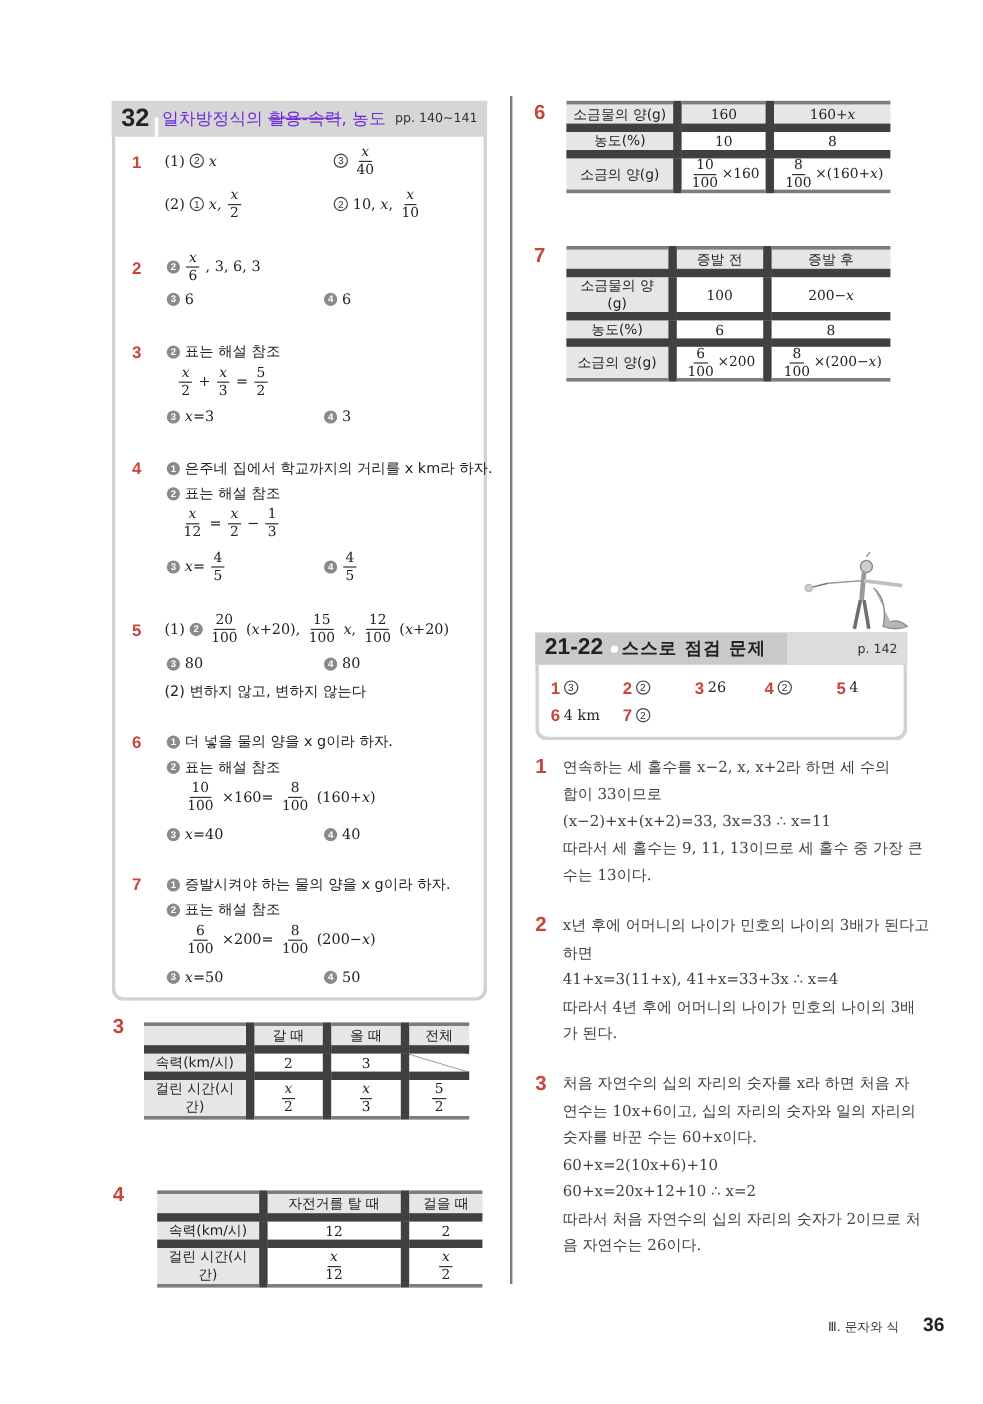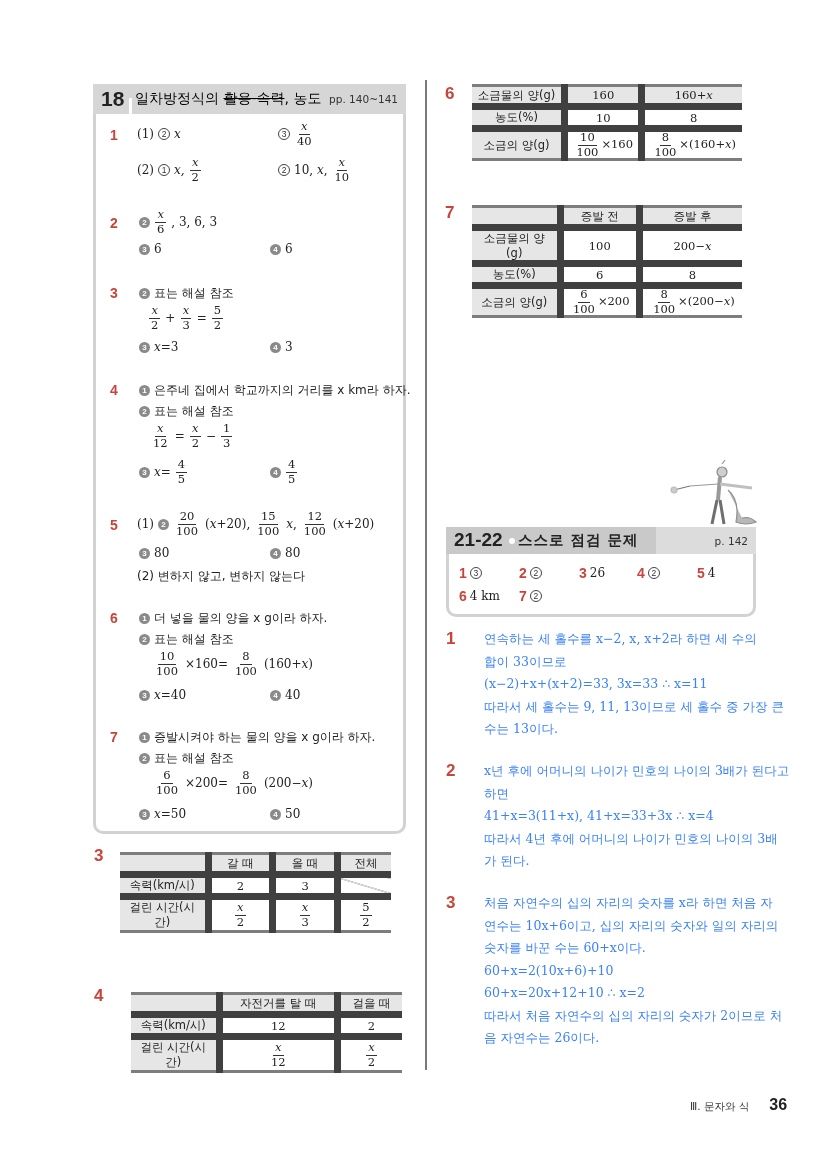--- a/index.html
+++ b/index.html
@@ -6,21 +6,21 @@
   html, body { width: 819px; height: 1170px; background: #ffffff; overflow: hidden; }
   body { position: relative; font-family: "DejaVu Sans", sans-serif; color: #222; font-size: 12px; }
   .serif { font-family: "DejaVu Serif", serif; }
   .it { font-family: "DejaVu Serif", serif; font-style: italic; }
   .red { color: #c8453b; font-weight: bold; font-family: "Liberation Sans", sans-serif; }
 
   
   .box22 { position: absolute; left: 93px; top: 84px; width: 313px; height: 750px; border: 3px solid #d2d2d2; border-top: none; border-radius: 0 0 10px 10px; }
   .box22-head { position: absolute; left: 93px; top: 84px; width: 313px; height: 30px; background: #d6d6d6; }
   .box22-num { position: absolute; left: 8px; top: 3px; font-size: 21px; font-weight: bold; font-family: "Liberation Sans", sans-serif; color: #222; }
-  .box22-title { position: absolute; left: 42px; top: 6px; font-size: 14px; color: #000000; }
+  .box22-title { position: absolute; left: 42px; top: 6px; font-size: 14px; color: #6d28d9; }
   .box22-title s { text-decoration: line-through; }
   .box22-pp { position: absolute; right: 8px; top: 9px; font-size: 10.5px; color: #333; }
   .box22-tick { position: absolute; left: 36px; top: 14px; width: 3px; height: 16px; background: #fff; }
 
   .qnum { position: absolute; font-size: 14px; }
   .line { position: absolute; font-size: 12px; white-space: nowrap; display: flex; align-items: center; gap: 4px; }
   .circ { display: inline-block; width: 11px; height: 11px; border-radius: 50%; background: #8a8a8a; color: #fff; font-size: 8px; line-height: 11px; text-align: center; font-weight: bold; font-family: "Liberation Sans", sans-serif; }
   .ocirc { display: inline-block; width: 12px; height: 12px; border-radius: 50%; border: 1px solid #444; color: #333; font-size: 8.5px; line-height: 10px; text-align: center; font-family: "Liberation Sans", sans-serif; }
   .frac { display: inline-flex; flex-direction: column; align-items: center; vertical-align: middle; line-height: 1; margin: 0 1px; font-family: "DejaVu Serif", serif; font-size: 11.5px; }
   .frac .n { padding: 0 2px 1px; border-bottom: 1px solid #333; }
@@ -47,35 +47,35 @@
   .chk-head { position: absolute; left: 446px; top: 527px; width: 310px; height: 27px; background: #c9c9c9; }
   .chk-head .lightpart { position: absolute; right: 0; top: 0; width: 100px; height: 27px; background: #dcdcdc; }
   .chk-num { position: absolute; left: 8px; top: 2px; font-size: 19px; font-weight: bold; font-family: "Liberation Sans", sans-serif; color: #222; }
   .chk-dot { position: absolute; left: 63px; top: 11px; width: 6px; height: 6px; border-radius: 50%; background: #fff; }
   .chk-title { position: absolute; left: 72px; top: 4px; font-size: 14.5px; font-weight: bold; color: #222; letter-spacing: 1px; }
   .chk-p { position: absolute; right: 8px; top: 8px; font-size: 10.5px; color: #333; }
   .chk-body { position: absolute; left: 446px; top: 554px; width: 310px; height: 63px; border: 3px solid #d2d2d2; border-top: none; border-radius: 0 0 10px 10px; }
   .ans { position: absolute; font-size: 12px; display: flex; align-items: center; gap: 3px; }
   .ans .red { font-size: 14px; }
 
-  .para { position: absolute; left: 484px; width: 290px; font-size: 12.5px; line-height: 22.5px; font-family: "DejaVu Serif", serif; color: #3b82f6; }
+  .para { position: absolute; left: 469px; width: 290px; font-size: 12.5px; line-height: 22.5px; font-family: "DejaVu Serif", serif; color: #404040; }
   .para .row { white-space: nowrap; display: block; }
   .bignum { position: absolute; font-size: 17px; }
 
   .footer { position: absolute; left: 690px; top: 1096px; font-size: 10.5px; color: #333; display: flex; align-items: baseline; gap: 20px; }
   .footer .pg { font-size: 16px; font-weight: bold; font-family: "Liberation Sans", sans-serif; color: #222; }
 
   .illus { position: absolute; left: 670px; top: 460px; width: 92px; height: 72px; }
 </style>
 </head>
 <body>
 
 <div class="box22"></div>
 <div class="box22-head">
-  <span class="box22-num">18</span>
+  <span class="box22-num">32</span>
   <span class="box22-tick"></span>
   <span class="box22-title"><span>일차방정식의 </span><s>활용-속력</s><span>, 농도</span></span>
   <span class="box22-pp">pp. 140~141</span>
 </div>
 
 <span class="qnum red" style="left:110px;top:127px;">1</span>
 <div class="line" style="left:137px;top:127px;">
   <span class="serif">(1)</span> 
     <span class="ocirc">2</span> 
     <span class="it">x</span>

